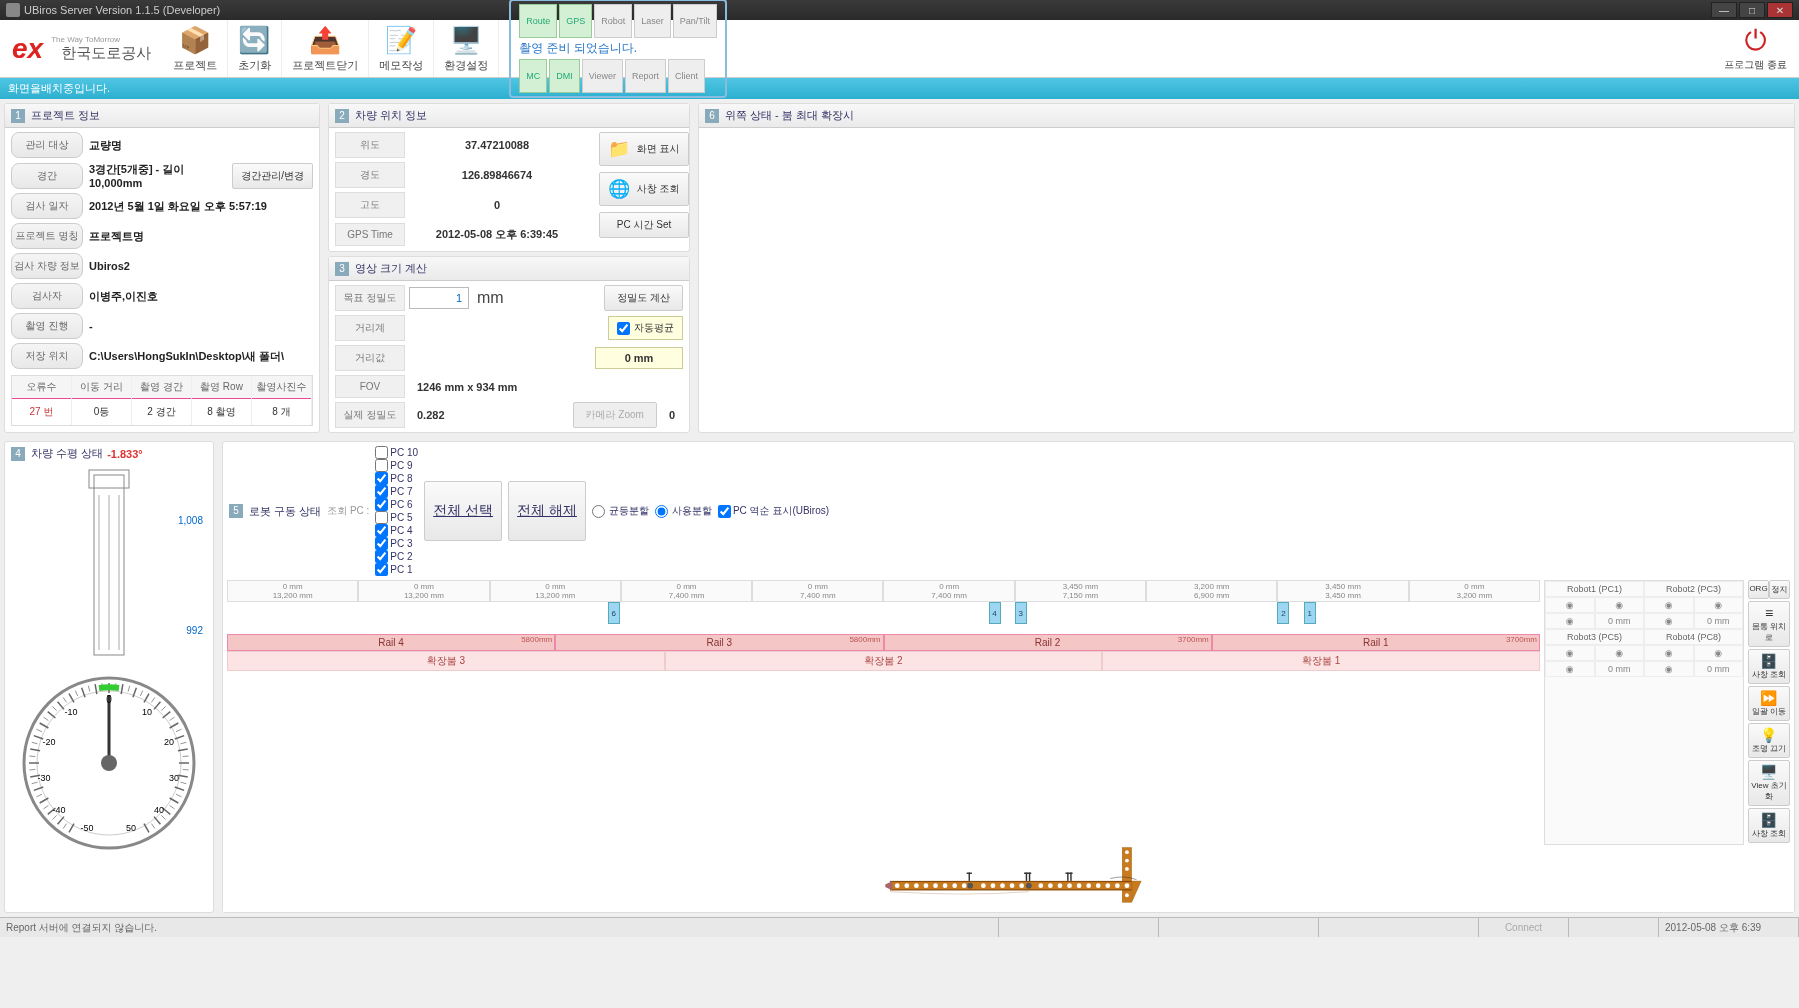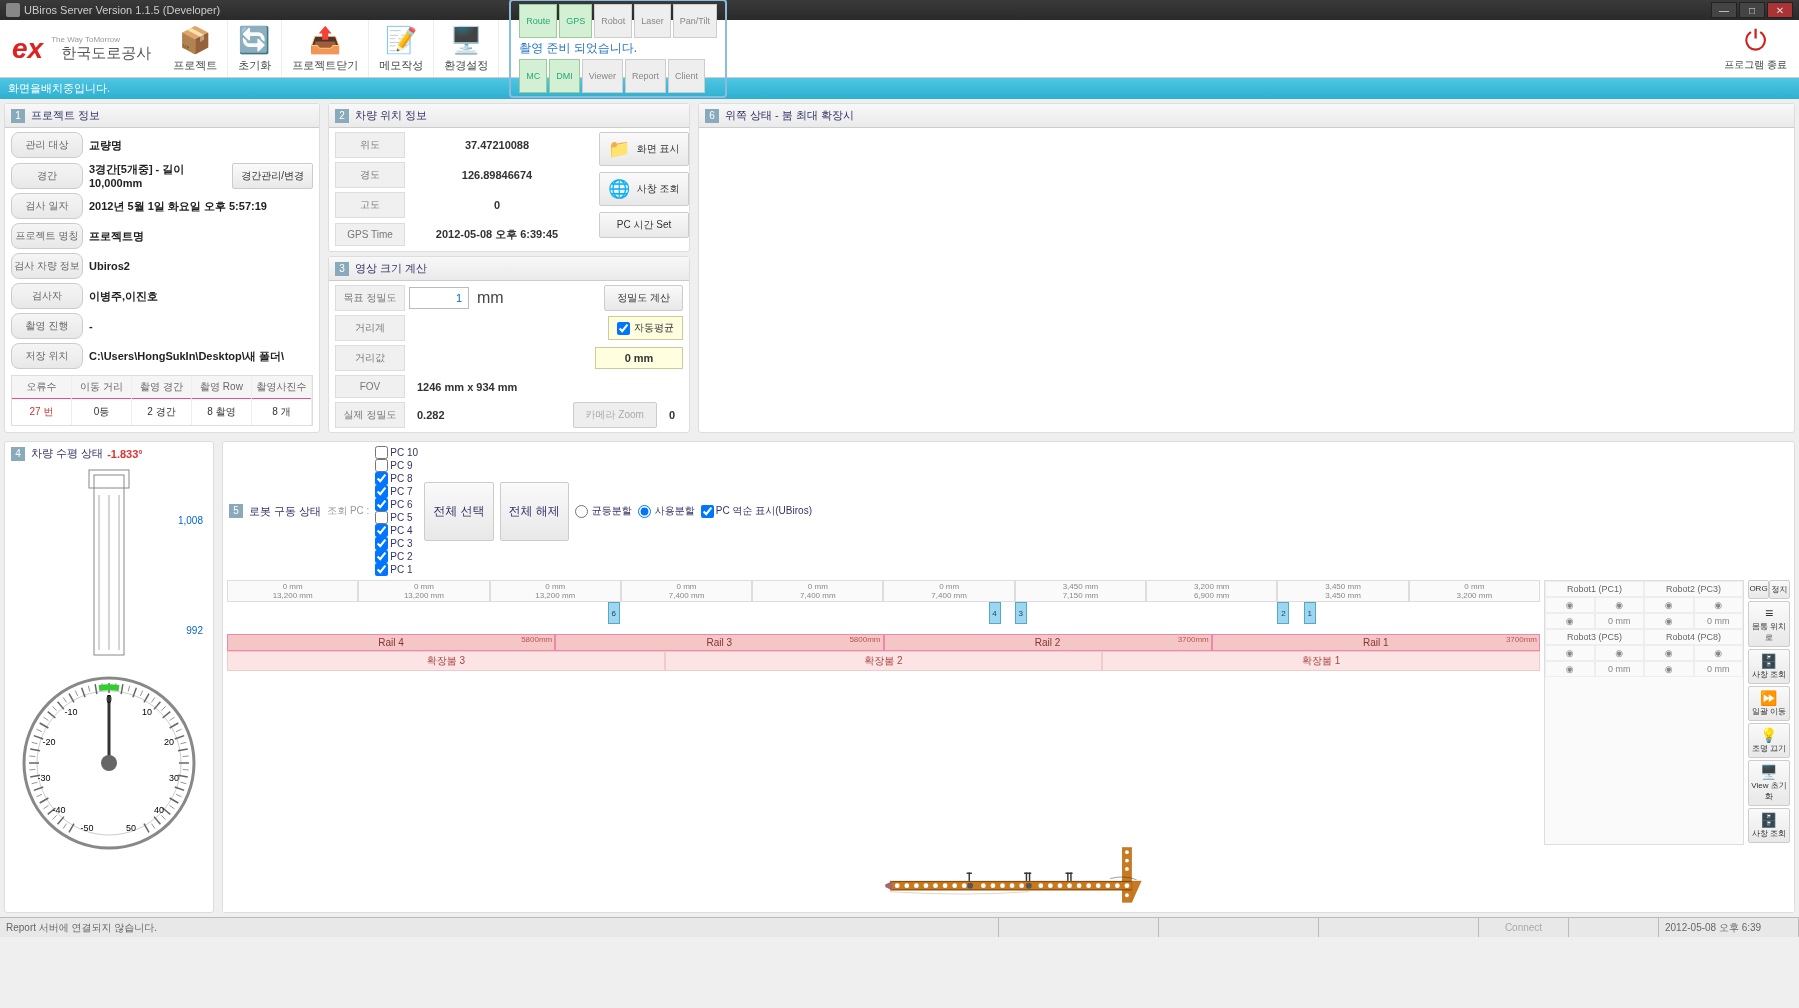--- a/index.html
+++ b/index.html
@@ -49,21 +49,21 @@
 .img-txt { font-size: 16px; color: #444; padding: 0 4px; }
 .img-btn { background: linear-gradient(#fafafa,#e8e8e8); border: 1px solid #ccc; padding: 5px 12px; font-size: 10px; cursor: pointer; margin-left: auto; border-radius: 2px; }
 .img-val { flex: 1; text-align: left; font-weight: bold; font-size: 11px; padding: 4px 8px; }
 .chk-box { background: #ffffe0; border: 1px solid #cc9; padding: 4px 8px; display: flex; align-items: center; gap: 4px; font-size: 10px; }
 .mm-box { background: #ffffe0; border: 1px solid #cc9; padding: 4px 8px; text-align: center; font-weight: bold; font-size: 11px; }
 .lvl-hdr { padding: 4px 6px; font-size: 11px; color: #336; display: flex; align-items: center; }
 .lvl-val { color: #d33; font-weight: bold; margin-left: 4px; }
 .robot-toolbar { display: flex; align-items: center; padding: 4px 6px; gap: 6px; border-bottom: 1px solid #eee; font-size: 10px; flex-wrap: wrap; }
 .rt-lbl { color: #999; font-size: 10px; }
 .pc-chk { display: flex; align-items: center; gap: 2px; }
-.tb-btn { background: linear-gradient(#fafafa,#e8e8e8); border: 1px solid #ccc; padding: 20px 8px; font-size: 12px; cursor: pointer; border-radius: 2px; }
+.tb-btn { background: linear-gradient(#fafafa,#e8e8e8); border: 1px solid #ccc; padding: 20px 8px; font-size: 14px; cursor: pointer; border-radius: 2px; text-decoration: underline; }
 .radio-g { display: flex; align-items: center; gap: 4px; }
 .rail-strip { display: flex; width: 100%; }
 .rail-hdr { flex: 1; border: 1px solid #ddd; font-size: 8px; text-align: center; padding: 1px 0; color: #888; background: #fafafa; }
 .rail-bar { display: flex; width: 100%; }
 .rail-seg { flex: 1; background: #f5c6c6; border: 1px solid #e8a; text-align: center; font-size: 10px; color: #833; padding: 2px 0; position: relative; }
 .rail-seg .tiny { position: absolute; right: 2px; top: 0; font-size: 8px; color: #b55; }
 .ext-bar { display: flex; width: 100%; }
 .ext-seg { flex: 1; background: #fce4e4; border: 1px solid #f0c; border-color: #ecc; text-align: center; font-size: 10px; color: #a44; padding: 2px 0; }
 .robot-panel { width: 200px; border: 1px solid #ddd; background: #fafafa; font-size: 9px; }
 .rp-row { display: flex; }

